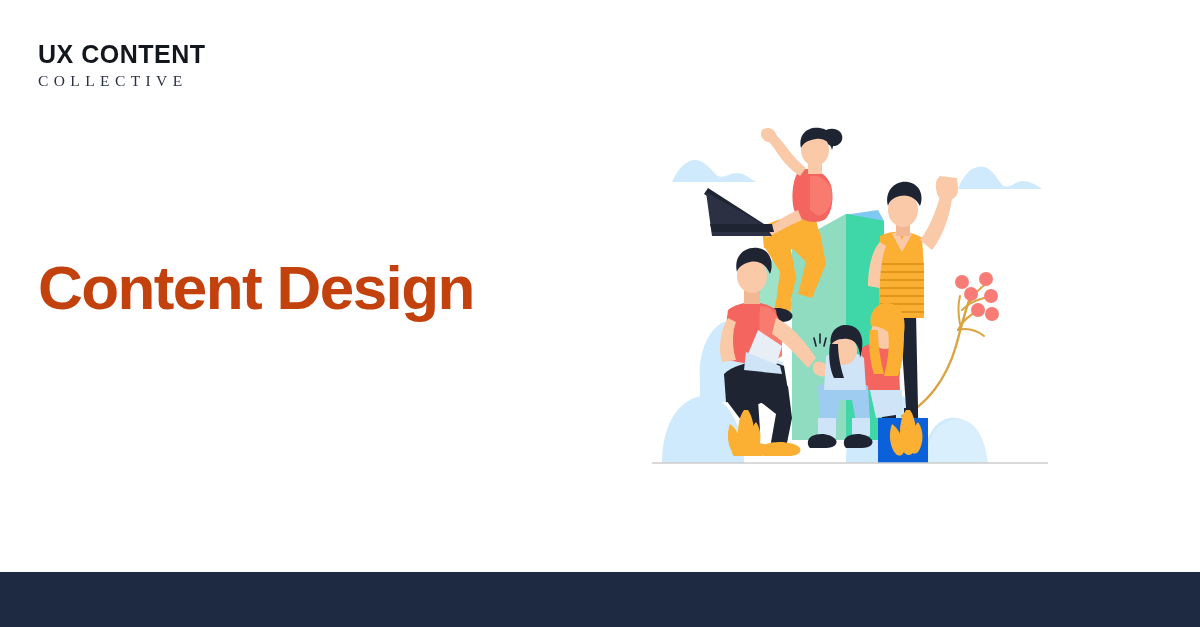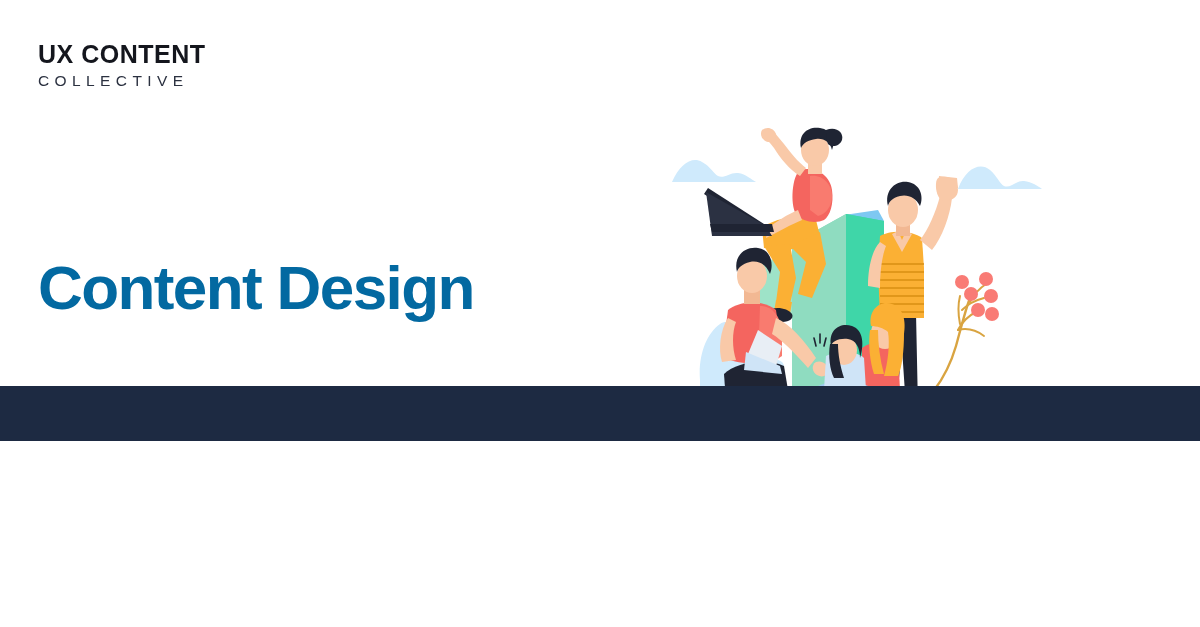--- a/index.html
+++ b/index.html
@@ -8,21 +8,21 @@
     padding: 0;
     background: #ffffff;
   }
   body {
     font-family: "Liberation Sans", sans-serif;
     -webkit-font-smoothing: antialiased;
   }
   #banner {
     position: relative;
     width: 1200px;
-    height: 441px;
+    height: 627px;
     background: #ffffff;
     overflow: hidden;
   }
 
   
   #logo {
     position: absolute;
     left: 38px;
     top: 42px;
     line-height: 1;
@@ -33,40 +33,40 @@
     font-family: "Liberation Sans", sans-serif;
     font-weight: bold;
     font-size: 25px;
     letter-spacing: 0.5px;
     color: #14161d;
     white-space: nowrap;
   }
   #logo .logo-bottom {
     display: block;
     margin-top: 6px;
-    font-family: Liberation Sans, sans-serif;
+    font-family: Liberation Serif, serif;
     font-weight: normal;
     font-size: 15.5px;
     letter-spacing: 5.4px;
     color: #2b3140;
     white-space: nowrap;
   }
 
   
   #headline {
     position: absolute;
     left: 38px;
     top: 255px;
     margin: 0;
     font-family: "Liberation Sans", sans-serif;
     font-weight: bold;
     font-size: 62px;
     line-height: 1.08;
     letter-spacing: -1.6px;
-    color: #0369a1;
+    color: #c2410c;
     white-space: nowrap;
   }
   #headline .hl-line {
     display: block;
   }
 
   
   #bottom-bar {
     position: absolute;
     left: 0;

